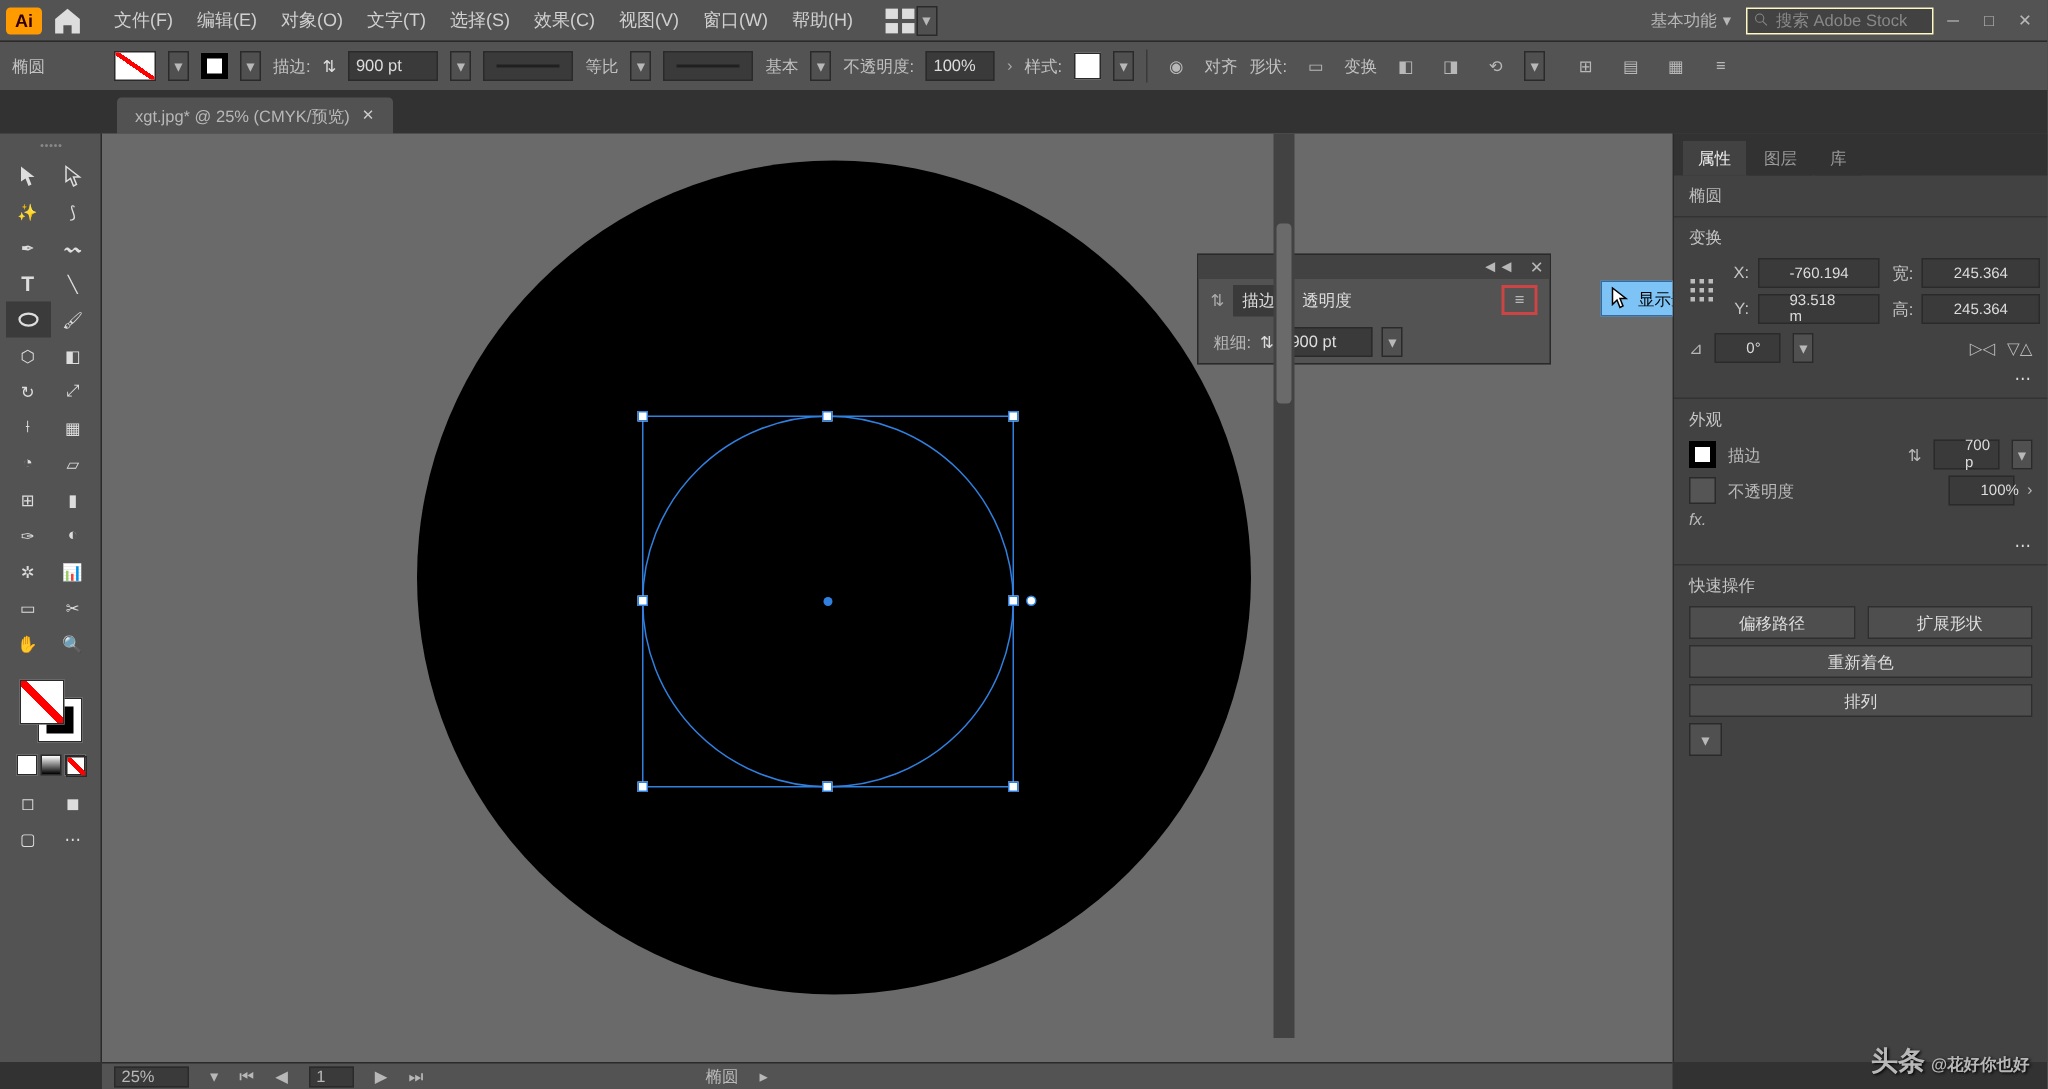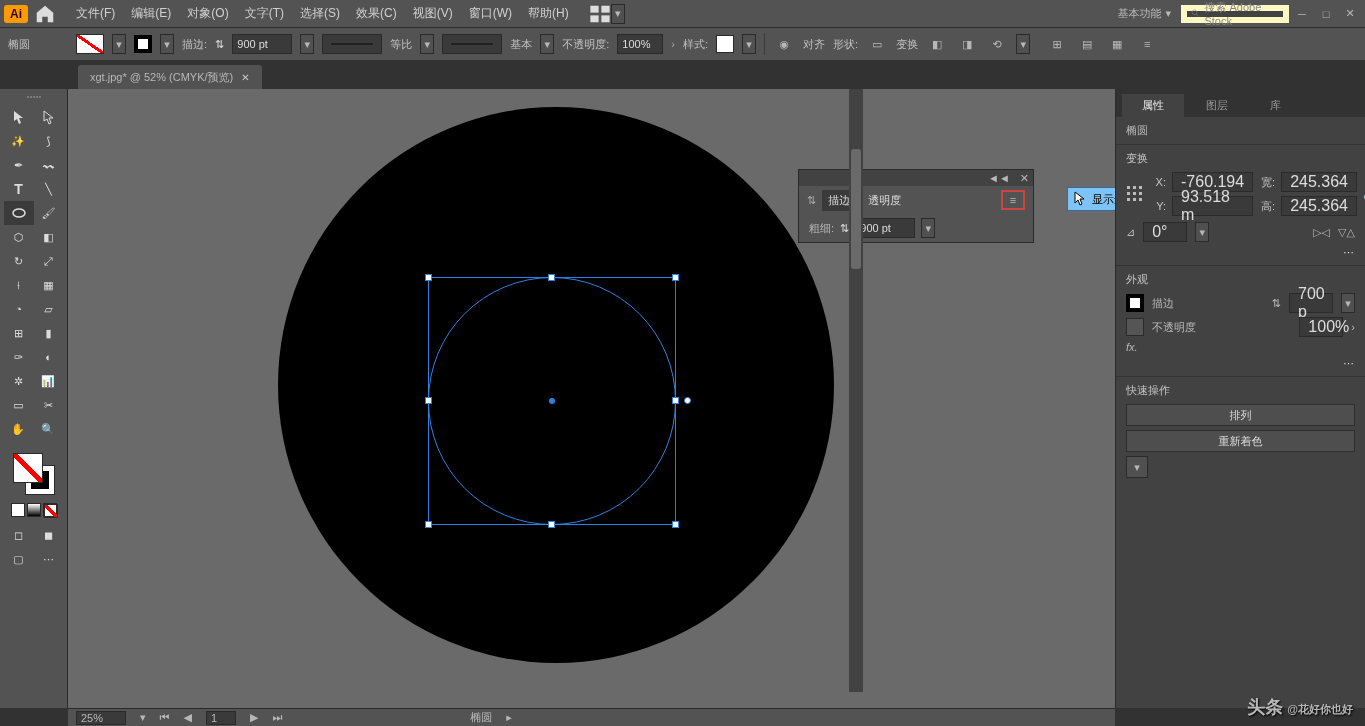--- a/index.html
+++ b/index.html
@@ -3,21 +3,21 @@
 <meta charset="utf-8">
 <style>
 *{margin:0;padding:0;box-sizing:border-box;font-family:"Microsoft YaHei",Arial,sans-serif;font-size:11px;color:#b8b8b8;user-select:none}
 body{width:1365px;height:726px;background:#323232;overflow:hidden;position:relative}
 .menubar{height:27px;background:#535353;display:flex;align-items:center;padding:0 4px}
 .menubar .logo{width:24px;height:18px;background:#ff9a00;border-radius:3px;display:flex;align-items:center;justify-content:center;color:#310000;font-weight:bold;font-size:12px;margin-right:6px}
 .menubar .homebtn{width:22px;height:20px;display:flex;align-items:center;justify-content:center;margin-right:12px}
 .menubar .m{padding:0 8px;height:27px;display:flex;align-items:center;font-size:12px;color:#d0d0d0}
 .menubar .spacer{flex:1}
 .menubar .ws{padding:0 10px;display:flex;align-items:center;gap:4px}
-.menubar .search{width:108px;height:18px;background:#424242;border:6px solid #fef9c3;display:flex;align-items:center;padding:0 4px;gap:4px;color:#777}
+.menubar .search{width:125px;height:18px;background:#424242;border:1px solid #fef9c3;display:flex;align-items:center;padding:0 4px;gap:4px;color:#777}
 .menubar .winbtn{width:22px;height:20px;display:flex;align-items:center;justify-content:center;margin-left:2px}
 .ctrlbar{height:33px;background:#535353;border-top:1px solid #2a2a2a;display:flex;align-items:center;padding:0 8px;gap:8px}
 .ctrlbar .lbl{color:#c0c0c0}
 .swatch{width:28px;height:20px;border:1px solid #2a2a2a;background:#fff;position:relative}
 .swatch.nofill::after{content:"";position:absolute;left:0;top:0;right:0;bottom:0;background:linear-gradient(to top right,transparent 45%,red 45%,red 55%,transparent 55%)}
 .swatch.sm{width:18px;height:18px}
 .swatch.stroke{background:#fff;border:4px solid #000}
 .numfield{width:60px;height:20px;background:#3a3a3a;border:1px solid #2a2a2a;display:flex;align-items:center;padding:0 4px;color:#ddd}
 .dd{width:14px;height:20px;background:#505050;border:1px solid #2a2a2a;display:flex;align-items:center;justify-content:center}
 .linesample{width:60px;height:20px;background:#3a3a3a;border:1px solid #2a2a2a;display:flex;align-items:center;justify-content:center}
@@ -53,27 +53,27 @@
 .strokepanel .hdr{height:16px;background:#424242;display:flex;justify-content:flex-end;align-items:center;padding:0 4px;gap:10px;color:#aaa;font-size:9px}
 .strokepanel .tabs{height:28px;display:flex;align-items:center;padding:0 8px;gap:6px}
 .strokepanel .tabs .t{padding:3px 6px;color:#ddd}
 .strokepanel .tabs .t.act{background:#3a3a3a}
 .strokepanel .menubtn{width:24px;height:20px;border:2px solid #c44;display:flex;align-items:center;justify-content:center;margin-left:auto}
 .strokepanel .row{padding:4px 10px;display:flex;align-items:center;gap:6px}
 .flyout{position:absolute;left:999px;top:98px;width:130px;height:24px;background:#7ec3f5;border:1px solid #3a6a9a;display:flex;align-items:center;padding:0 6px;gap:6px;color:#000}
 .flyout .cur{width:12px;height:16px}
 .rpanel{width:250px;background:#424242;border-left:1px solid #2a2a2a;display:flex;flex-direction:column}
 .rpanel .tabs{height:28px;background:#323232;display:flex;align-items:flex-end;padding:0 6px;gap:2px}
-.rpanel .tabs .t{padding:4px 20px;color:#999;background:#323232}
+.rpanel .tabs .t{padding:4px 10px;color:#999;background:#323232}
 .rpanel .tabs .t.act{background:#424242;color:#eee}
 .rpanel .sec{padding:6px 10px;border-bottom:1px solid #333}
 .rpanel .sectit{color:#c5c5c5;margin-bottom:6px;font-size:11px}
 .rpanel .grid2{display:grid;grid-template-columns:auto 1fr auto 1fr;gap:4px 6px;align-items:center}
 .rpanel .grid2 .l{color:#c5c5c5;text-align:right;width:16px}
-.rpanel .inp{height:20px;background:#3a3a3a;border:1px solid #2a2a2a;display:flex;align-items:center;padding:0 8px;color:#ddd;font-size:16px}
+.rpanel .inp{height:20px;background:#3a3a3a;border:1px solid #2a2a2a;display:flex;align-items:center;padding:0 20px;color:#ddd;font-size:10px}
 .rpanel .link{display:flex;align-items:center;justify-content:center}
 .rpanel .rowf{display:flex;align-items:center;gap:8px;margin:4px 0}
 .btnfull{height:22px;background:#4e4e4e;border:1px solid #2e2e2e;display:flex;align-items:center;justify-content:center;color:#ddd;margin:4px 0}
 .btnhalf{flex:1;height:22px;background:#4e4e4e;border:1px solid #2e2e2e;display:flex;align-items:center;justify-content:center;color:#ddd}
 .statusbar{position:absolute;left:68px;right:250px;bottom:0;height:18px;background:#535353;border-top:1px solid #2a2a2a;display:flex;align-items:center;padding:0 8px;gap:14px;font-size:10px}
 .statusbar .zoomfield{width:50px;height:14px;background:#3a3a3a;border:1px solid #2a2a2a;display:flex;align-items:center;padding:0 4px}
 .watermark{position:absolute;right:12px;bottom:6px;color:#fff;font-size:26px;font-weight:bold;text-shadow:1px 1px 2px #000}
 .watermark .lead{font-size:18px;margin-right:4px}
 .dots{color:#ddd;letter-spacing:1px}
 .scrollbar{position:absolute;right:252px;top:0;bottom:16px;width:14px;background:#424242}
@@ -163,21 +163,21 @@
   <div class="dd">▾</div>
   <div class="spacer"></div>
   <div class="iconbtn">⊞</div>
   <div class="iconbtn">▤</div>
   <div class="iconbtn">▦</div>
   <div class="iconbtn">≡</div>
 </div>
 
 <div class="tabbar">
   <div class="doctab">
-    <span>xgt.jpg* @ 52% (CMYK/预览)</span>
+    <span>xgt.jpg* @ 25% (CMYK/预览)</span>
     <span class="x">✕</span>
   </div>
 </div>
 
 <div class="main">
 
   <div class="toolbox">
     <div class="grip">
         <div></div>
         <div></div>
@@ -384,22 +384,26 @@
           <div class="inp" style="width:44px">100%</div>
           <span>›</span>
         </div>
       <div class="rowf">
           <span style="font-style:italic">fx.</span>
         </div>
       <div style="text-align:right" class="dots">⋯</div>
     </div>
     <div class="sec" style="border:none">
       <div class="sectit">快速操作</div>
+      <div class="rowf">
+          <div class="btnhalf">偏移路径</div>
+          <div class="btnhalf">扩展形状</div>
+        </div>
+      <div class="btnfull">重新着色</div>
       <div class="btnfull">排列</div>
-      <div class="btnfull">重新着色</div>
       <div class="rowf">
           <div class="dd" style="height:22px;width:22px">▾</div>
         </div>
     </div>
   </div>
 </div>
 
 <div class="statusbar">
   <div class="zoomfield">25%</div>
   <span>▾</span>

